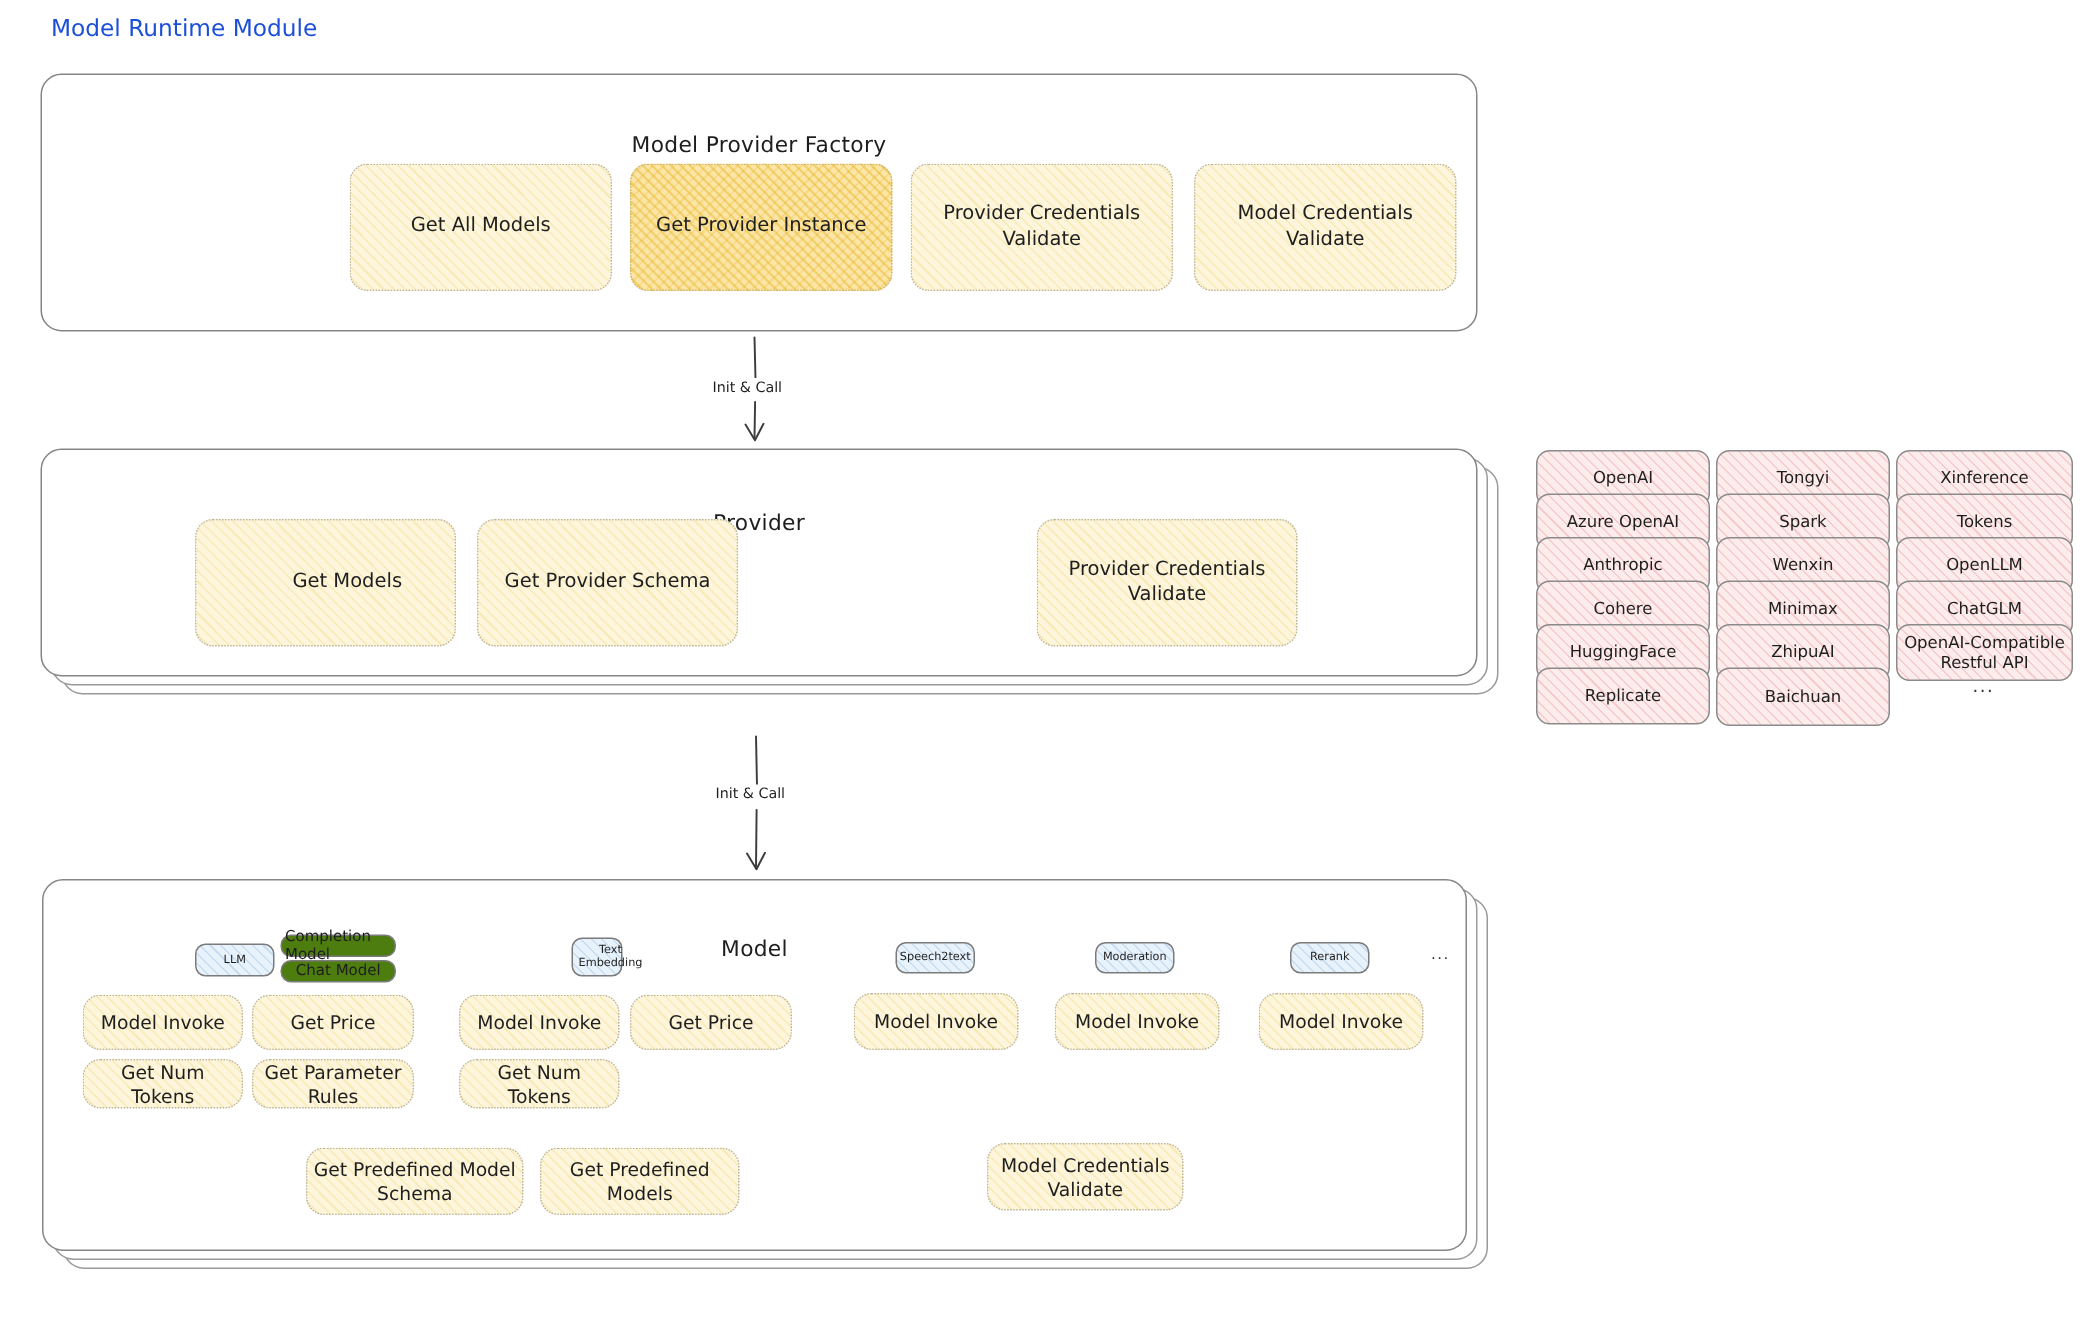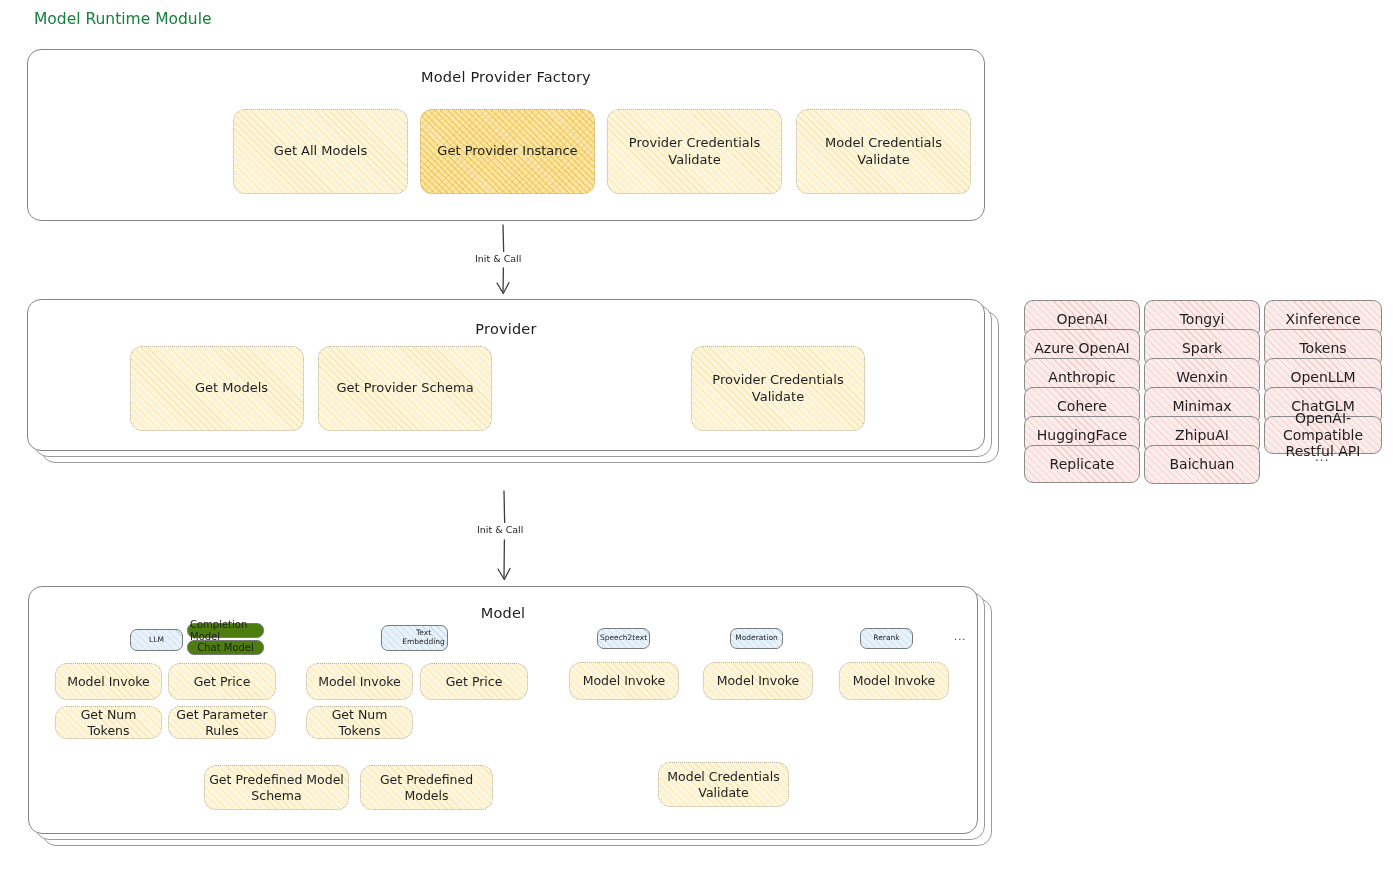--- a/index.html
+++ b/index.html
@@ -34,20 +34,21 @@
   }
 
   .section-title {
     position: absolute;
     left: 0;
     right: 0;
     text-align: center;
     font-size: 14.5px;
     color: #1e1e1e;
     letter-spacing: .2px;
+    margin-top: 20px;
   }
 
   
   .ybox {
     position: absolute;
     box-sizing: border-box;
     border: 1.4px dotted #b9b3a0;
     border-radius: 12px;
     background-color: #fdf6dd;
     background-image: repeating-linear-gradient(
@@ -93,21 +94,21 @@
     background-image: repeating-linear-gradient(
       45deg,
       rgba(224,112,112,.26) 0px,
       rgba(224,112,112,.26) 1px,
       rgba(255,255,255,0) 1px,
       rgba(255,255,255,0) 5px);
     display: flex;
     align-items: center;
     justify-content: center;
     text-align: center;
-    font-size: 14px;
+    font-size: 11px;
     color: #1e1e1e;
     padding: 18px 3px;
     line-height: 1.2;
   }
 
   
   .btag {
     position: absolute;
     box-sizing: border-box;
     border: 1.2px solid #7b7b7b;
@@ -141,21 +142,21 @@
     color: #1e1e1e;
     line-height: 1.15;
     padding: 1px 2px;
   }
 
   .page-heading {
     position: absolute;
     left: 34px;
     top: 10px;
     font-size: 15.5px;
-    color: #15803d;
+    color: #1d4ed8;
   }
 
   .arrow-label {
     position: absolute;
     font-size: 9.5px;
     color: #1e1e1e;
     background: #ffffff;
     padding: 1px 4px;
     white-space: nowrap;
   }
@@ -235,21 +236,21 @@
 
   <div class="btag" style="left:101px; top:42px; width:53px; height:22px;">LLM</div>
   <div class="wtag" style="left:158px; top:36px; width:77px; height:15px;">Completion Model</div>
   <div class="wtag" style="left:158px; top:53px; width:77px; height:15px;">Chat Model</div>
 
   <div class="ybox small" style="left:26px; top:76px; width:107px; height:37px;">Model Invoke</div>
   <div class="ybox small" style="left:139px; top:76px; width:108px; height:37px;">Get Price</div>
   <div class="ybox small" style="left:26px; top:119px; width:107px; height:33px;">Get Num Tokens</div>
   <div class="ybox small" style="left:139px; top:119px; width:108px; height:33px;">Get Parameter Rules</div>
 
-  <div class="btag" style="left:352px; top:38px; width:67px; height:26px;padding-left:20px;">Text Embedding</div>
+  <div class="btag" style="left:352px; top:38px; width:34px; height:26px;padding-left:20px;">Text Embedding</div>
   <div class="ybox small" style="left:277px; top:76px; width:107px; height:37px;">Model Invoke</div>
   <div class="ybox small" style="left:391px; top:76px; width:108px; height:37px;">Get Price</div>
   <div class="ybox small" style="left:277px; top:119px; width:107px; height:33px;">Get Num Tokens</div>
 
   <div class="btag" style="left:568px; top:41px; width:53px; height:21px;">Speech2text</div>
   <div class="ybox small" style="left:540px; top:75px; width:110px; height:38px;">Model Invoke</div>
 
   <div class="btag" style="left:701px; top:41px; width:53px; height:21px;">Moderation</div>
   <div class="ybox small" style="left:674px; top:75px; width:110px; height:38px;">Model Invoke</div>
 

